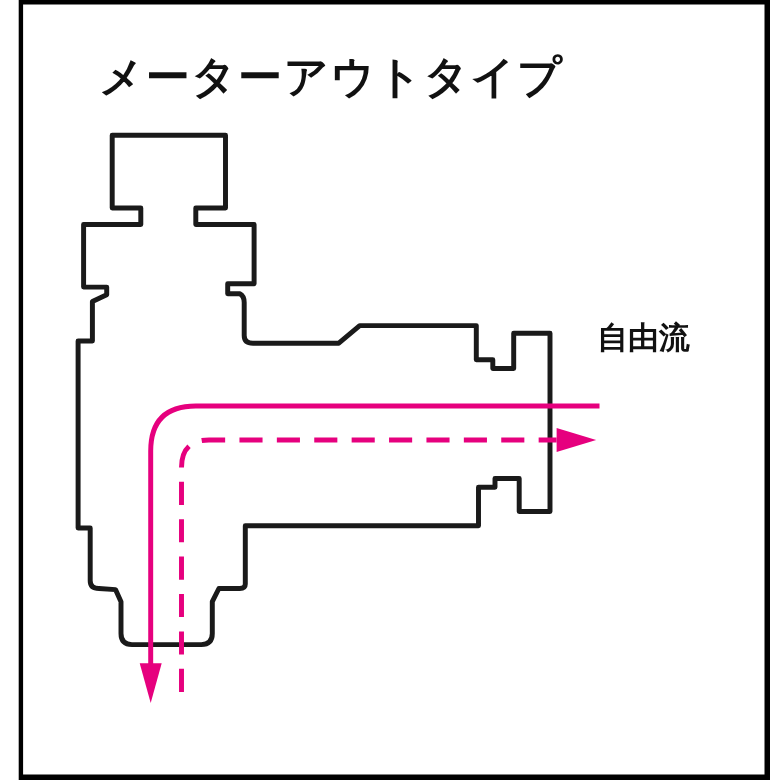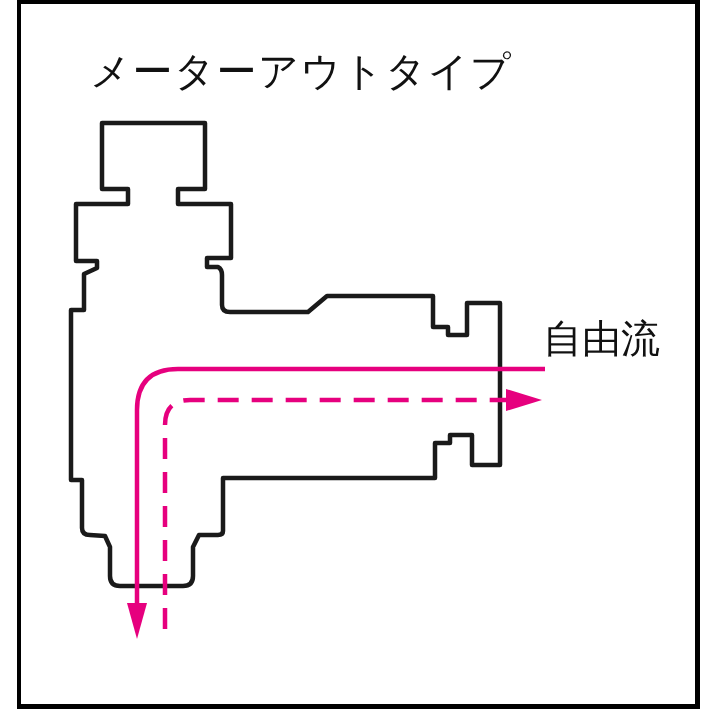--- a/index.html
+++ b/index.html
@@ -31,34 +31,34 @@
   #diagram-svg {
     position: absolute;
     left: 0;
     top: 0;
     width: 713px;
     height: 713px;
   }
   .jp-label {
     position: absolute;
     color: #111111;
-    font-weight: 400;
+    font-weight: 700;
     line-height: 1.1;
     white-space: nowrap;
   }
   #title-label {
     left: 90px;
     top: 49px;
     font-size: 40px;
     letter-spacing: 1.5px;
   }
   #free-flow-label {
     left: 543px;
-    top: 318px;
-    font-size: 39px;
+    top: 292px;
+    font-size: 28px;
   }
   #controlled-flow-label {
     left: 218px;
     top: 588px;
     font-size: 46px;
     letter-spacing: 1px;
   }
 </style>
 </head>
 <body>

